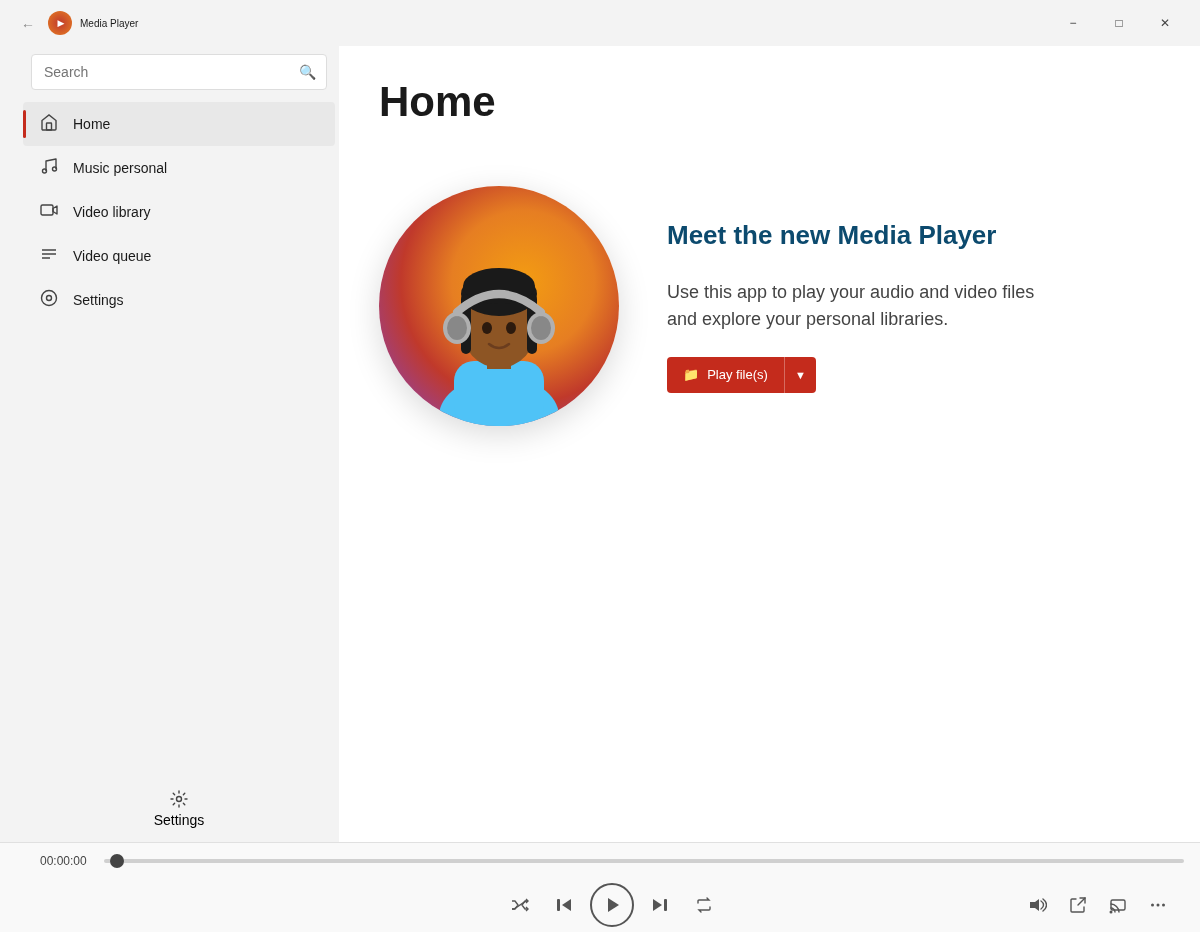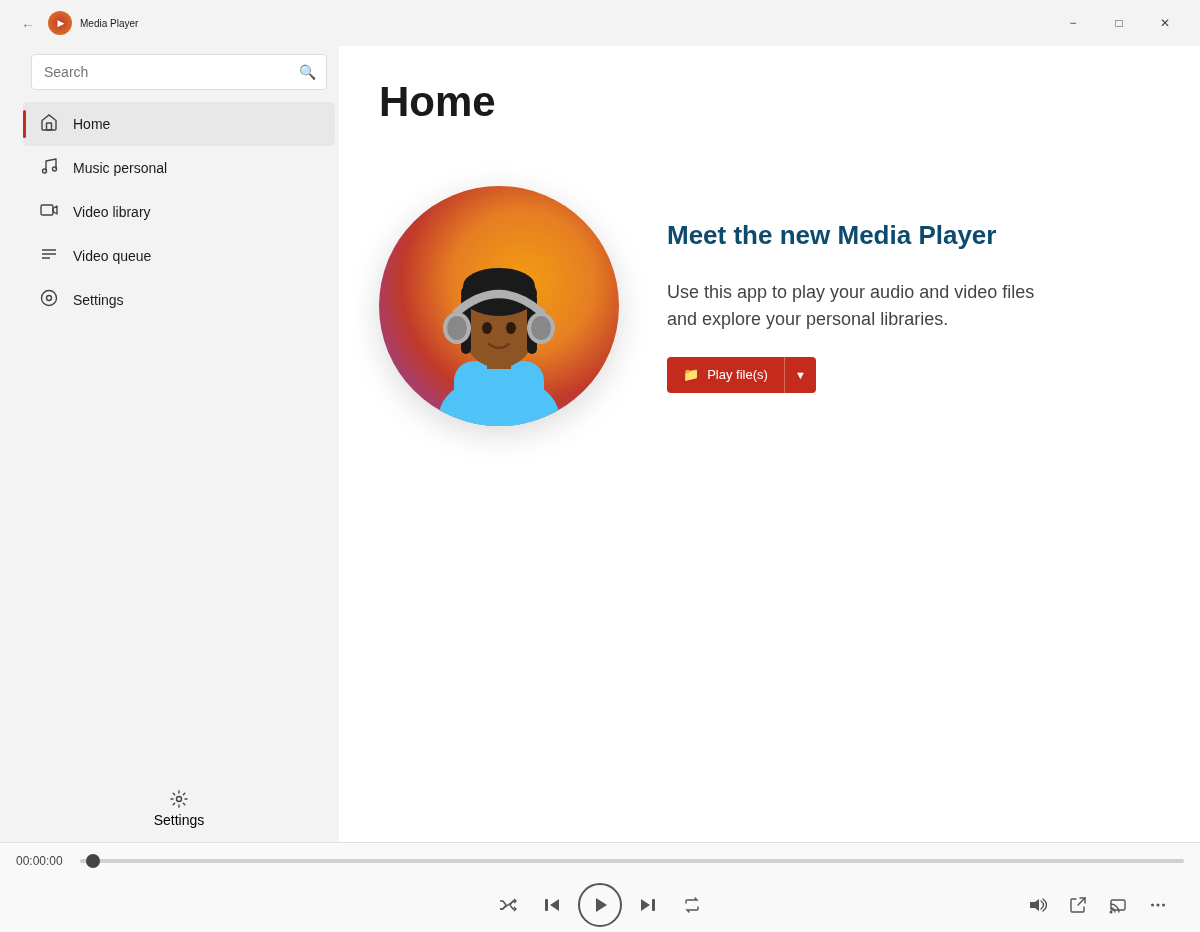--- a/index.html
+++ b/index.html
@@ -224,20 +224,21 @@
     }
 
     
     .player-bar {
       height: 90px;
       background: #f9f9f9;
       border-top: 1px solid #e0e0e0;
       display: flex;
       flex-direction: column;
       flex-shrink: 0;
+      padding-left: 24px;
     }
     .progress-area {
       display: flex;
       align-items: center;
       padding: 0 16px;
       height: 36px;
       gap: 12px;
     }
     .time-label {
       font-size: 12px;

